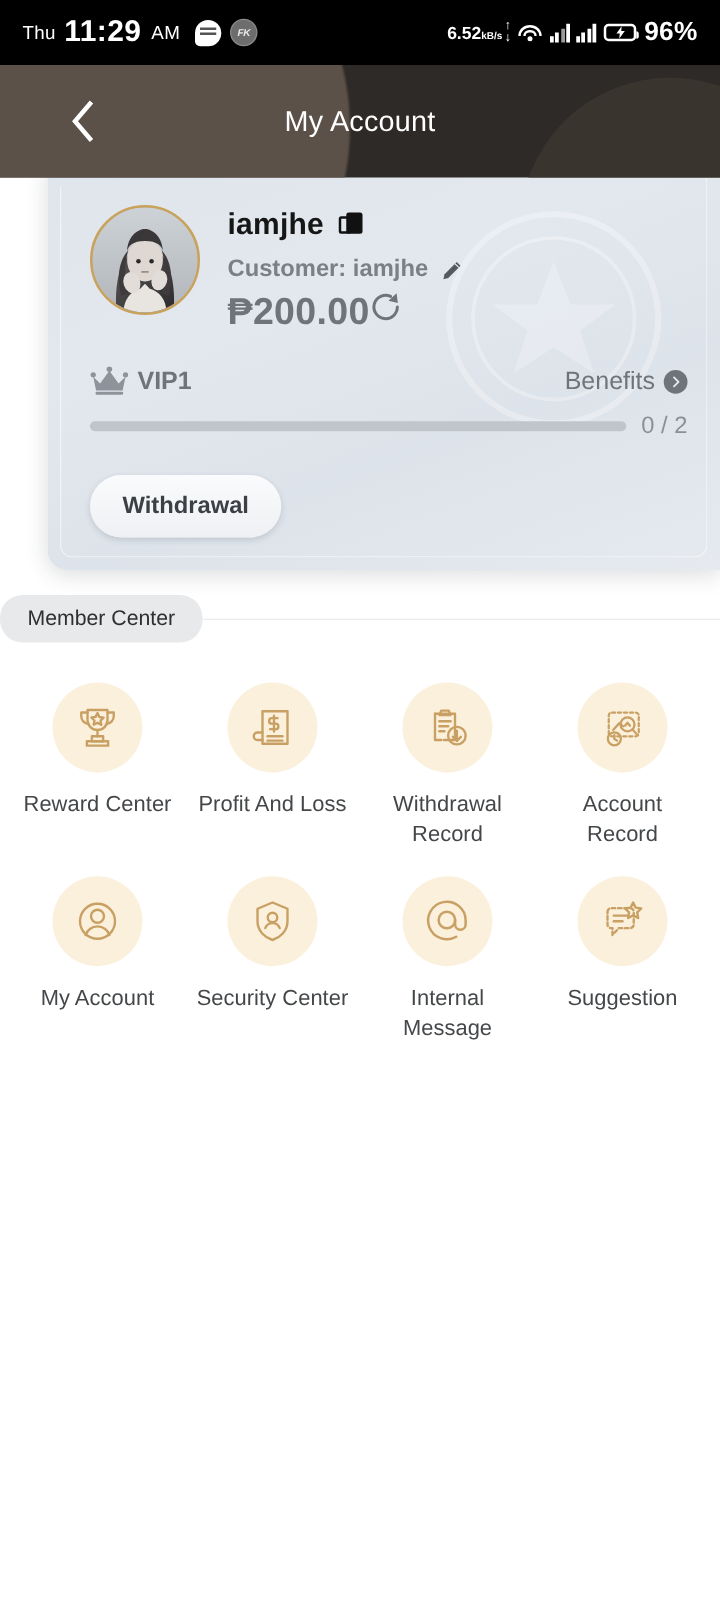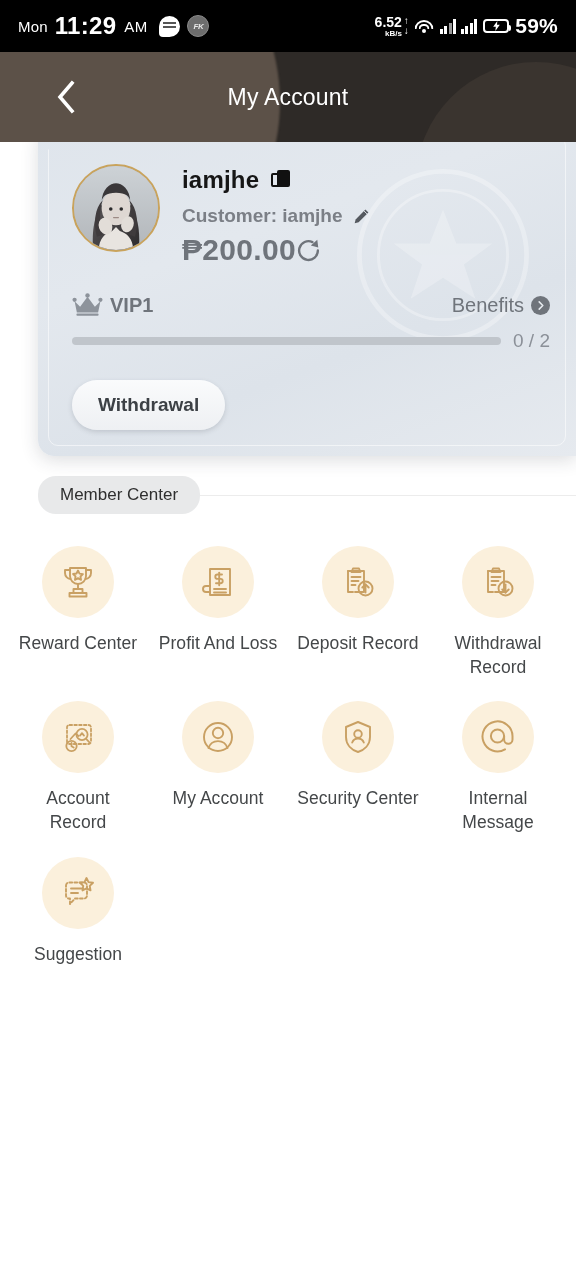--- a/index.html
+++ b/index.html
@@ -29,21 +29,21 @@
     background:#555; box-shadow:0 4px 0 #555;
   }
   .sb-fk{
     width:22px;height:22px;border-radius:50%;background:#6d6d6d;border:1.5px solid #8a8a8a;
     font-size:8px;font-weight:700;font-style:italic;display:flex;align-items:center;justify-content:center;
     color:#e8e8e8; flex:none; letter-spacing:-.3px;
   }
   .sb-spacer{ flex:1; }
   .sb-right{ display:flex; align-items:center; gap:6px; }
   .sb-net{ display:flex; align-items:center; gap:2px; }
-  .sb-net-nums{ display:flex; flex-direction:column; align-items:flex-end; line-height:1; }
+  .sb-net-nums{ display:flex; align-items:flex-end; line-height:1; }
   .sb-kb{ font-size:14px; font-weight:700; }
   .sb-kbu{ font-size:8px; font-weight:700; margin-top:1px; }
   .sb-arrows{ display:flex; flex-direction:column; font-size:10px; line-height:1.05; font-weight:900;}
   .wifi{ width:19px;height:15px;position:relative; }
   .wifi i{ position:absolute; left:50%; transform:translateX(-50%); border:2px solid #fff;
            border-bottom:none; border-radius:50% 50% 0 0 / 100% 100% 0 0; }
   .wifi i:nth-child(1){ width:19px;height:9px; top:1px;}
   .wifi i:nth-child(2){ width:11px;height:5.5px; top:5px;}
   .wifi i:nth-child(3){ width:4px;height:4px;border-radius:50%;background:#fff;border:none;top:10px;}
   .bars{ display:flex; align-items:flex-end; gap:1.5px; height:15px; }
@@ -114,21 +114,21 @@
   .id-text{ margin-left:22px; padding-top:2px; }
   .uname-row{ display:flex; align-items:center; gap:12px; }
   .uname{ font-size:24px; font-weight:700; color:#161616; letter-spacing:.2px; }
   .copy-ic{ width:20px;height:21px; position:relative; cursor:pointer; flex:none;}
   .copy-ic b{ position:absolute; display:block; }
   .copy-ic b:nth-child(1){ left:0; top:3px; width:10px;height:14px; border:2px solid #111; border-radius:2px; background:transparent;}
   .copy-ic b:nth-child(2){ left:6px; top:0px; width:13px;height:17px; background:#111; border-radius:2px;}
   .nick-row{ display:flex; align-items:center; gap:11px; margin-top:11px; }
   .nick{ font-size:19px; font-weight:700; color:#7b7f86; }
   .pencil{ width:17px;height:17px; cursor:pointer; flex:none;}
-  .bal-row{ display:flex; align-items:center; margin-top:6px; }
+  .bal-row{ display:flex; margin-top:6px; }
   .bal{ font-size:30px; font-weight:700; color:#6f747b; letter-spacing:.3px; }
   .refresh{ width:25px;height:25px; cursor:pointer; flex:none;}
 
   .vip-row{ display:flex; align-items:center; margin-top:26px; padding-right:26px; }
   .crown{ width:31px;height:24px; flex:none; }
   .vip-label{ font-size:20px; font-weight:700; color:#6f747b; margin-left:7px; }
   .vip-spacer{ flex:1; }
   .benefits{ display:flex; align-items:center; gap:7px; cursor:pointer;margin-left:36px;}
   .benefits span{ font-size:20px; color:#6f747b; font-weight:400;}
   .ben-chev{ width:19px;height:19px;border-radius:50%;background:#6f747b;display:flex;align-items:center;justify-content:center; flex:none;}
@@ -144,21 +144,21 @@
     min-width:130px; padding:14px 26px; border-radius:26px;
     background:linear-gradient(180deg,#fafbfc 0%,#eef0f3 100%);
     border:none; cursor:pointer;
     font-size:19px; font-weight:700; color:#3c4045; font-family:"Liberation Sans", sans-serif;
     box-shadow:0 2px 5px rgba(60,65,75,.18);
     text-align:center;
   }
 
   
   .section{ padding-top:20px; background:#fff; }
-  .sec-head{ display:flex; align-items:center; padding-left:38px; }
+  .sec-head{ display:flex; align-items:center; }
   .sec-pill{
     background:#e8e9ea; color:#2f2f2f; font-size:17px;
     padding:9px 22px; border-radius:18px; white-space:nowrap;
   }
   .sec-line{ flex:1; height:1px; background:#ececec; }
 
   .grid{
     display:grid; grid-template-columns:repeat(4,1fr);
     row-gap:22px; padding:32px 8px 0 8px;
   }
@@ -171,21 +171,21 @@
   .tile-lb{
     font-size:17.5px; color:#444749; text-align:center; line-height:1.35;
     max-width:122px; letter-spacing:.05px;
   }
 </style>
 </head>
 <body>
 
 <div class="statusbar">
   <div class="sb-left">
-    <span class="sb-day">Mon</span>
+    <span class="sb-day">Thu</span>
     <span class="sb-time">11:29</span>
     <span class="sb-ampm">AM</span>
     <span class="sb-chat"></span>
     <span class="sb-fk">FK</span>
   </div>
   <div class="sb-spacer"></div>
   <div class="sb-right">
     <div class="sb-net">
       <div class="sb-net-nums">
         <span class="sb-kb">6.52</span>
@@ -209,21 +209,21 @@
       <u class="h1" style="margin-left:3px"></u>
         <u class="h2"></u>
         <u class="h3"></u>
         <u class="h4"></u>
     </div>
     <div class="batt">
       <svg viewBox="0 0 10 12">
           <path d="M6 0 L1 7 H4.2 L3.6 12 L9 4.6 H5.6 Z" fill="#fff"></path>
         </svg>
     </div>
-    <span class="sb-pct">59%</span>
+    <span class="sb-pct">96%</span>
   </div>
 </div>
 
 <div class="header">
   <div class="hdr-inner">
     <div class="back-btn">
       <svg viewBox="0 0 22 34">
         <path d="M17 3 L5 17 L17 31" stroke="#fff" stroke-width="3.6" fill="none" stroke-linecap="square"></path>
       </svg>
     </div>
@@ -362,36 +362,20 @@
           <path d="M12 24 H8 a3 3 0 0 0 0 6 h4"></path>
           <path d="M24 12.5 h-4.5a2.2 2.2 0 0 0 0 4.4h3a2.2 2.2 0 0 1 0 4.4H18"></path>
           <path d="M21.2 10.6 v12.6"></path>
           <path d="M16 27 h12"></path>
             <path d="M16 30.5 h12"></path>
         </svg>
       </div>
       <div class="tile-lb">Profit And Loss</div>
     </div>
 
-    <div class="tile">
-      <div class="tile-ic">
-        <svg viewBox="0 0 40 40" fill="none" stroke="#c9a063" stroke-width="1.9" stroke-linecap="round" stroke-linejoin="round">
-          <path d="M10 9 h16 v21 h-9"></path>
-          <path d="M10 9 v21 h5"></path>
-          <path d="M15 6.5 h6 l1.5 3.5 h-9 Z"></path>
-          <path d="M13.5 15 h9"></path>
-            <path d="M13.5 19 h7"></path>
-            <path d="M13.5 23 h4"></path>
-          <circle cx="27.5" cy="26.5" r="7"></circle>
-          <path d="M27.5 30.5 v-8"></path>
-            <path d="M24.3 25.5 l3.2-3.2 3.2 3.2"></path>
-        </svg>
-      </div>
-      <div class="tile-lb">Deposit Record</div>
-    </div>
 
     <div class="tile">
       <div class="tile-ic">
         <svg viewBox="0 0 40 40" fill="none" stroke="#c9a063" stroke-width="1.9" stroke-linecap="round" stroke-linejoin="round">
           <path d="M10 9 h16 v21 h-9"></path>
           <path d="M10 9 v21 h5"></path>
           <path d="M15 6.5 h6 l1.5 3.5 h-9 Z"></path>
           <path d="M13.5 15 h9"></path>
             <path d="M13.5 19 h7"></path>
             <path d="M13.5 23 h4"></path>

